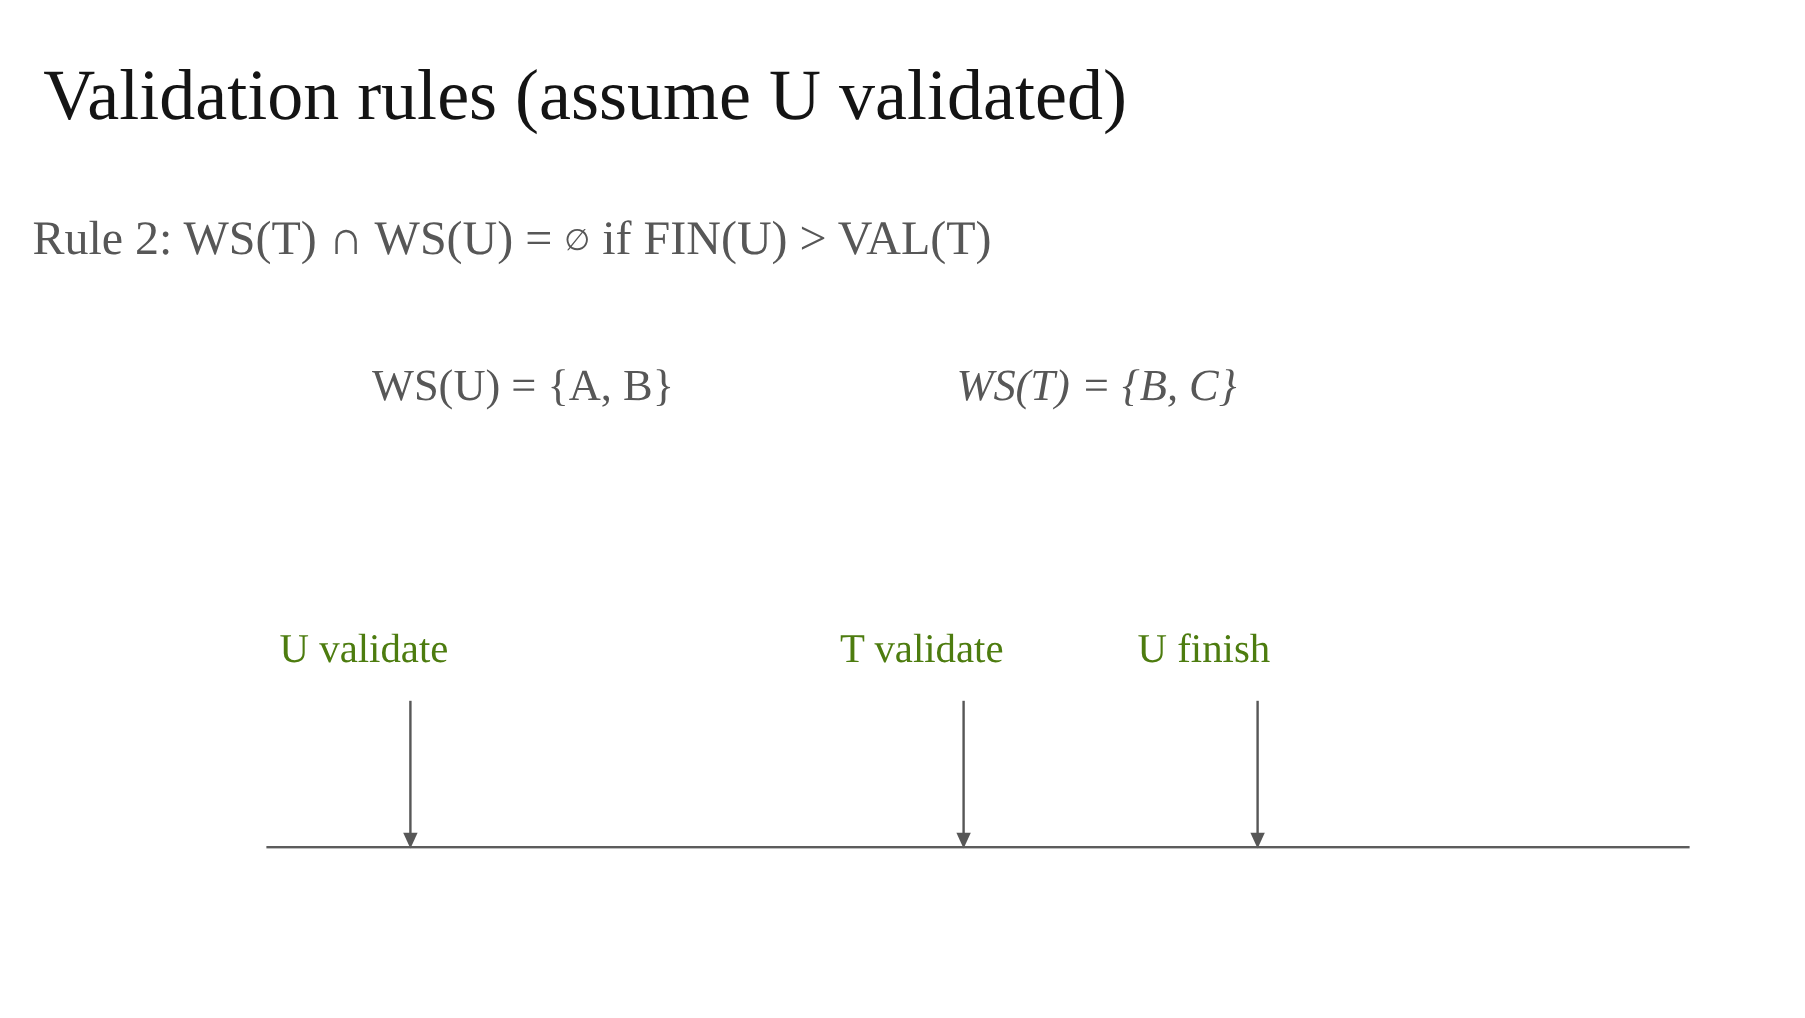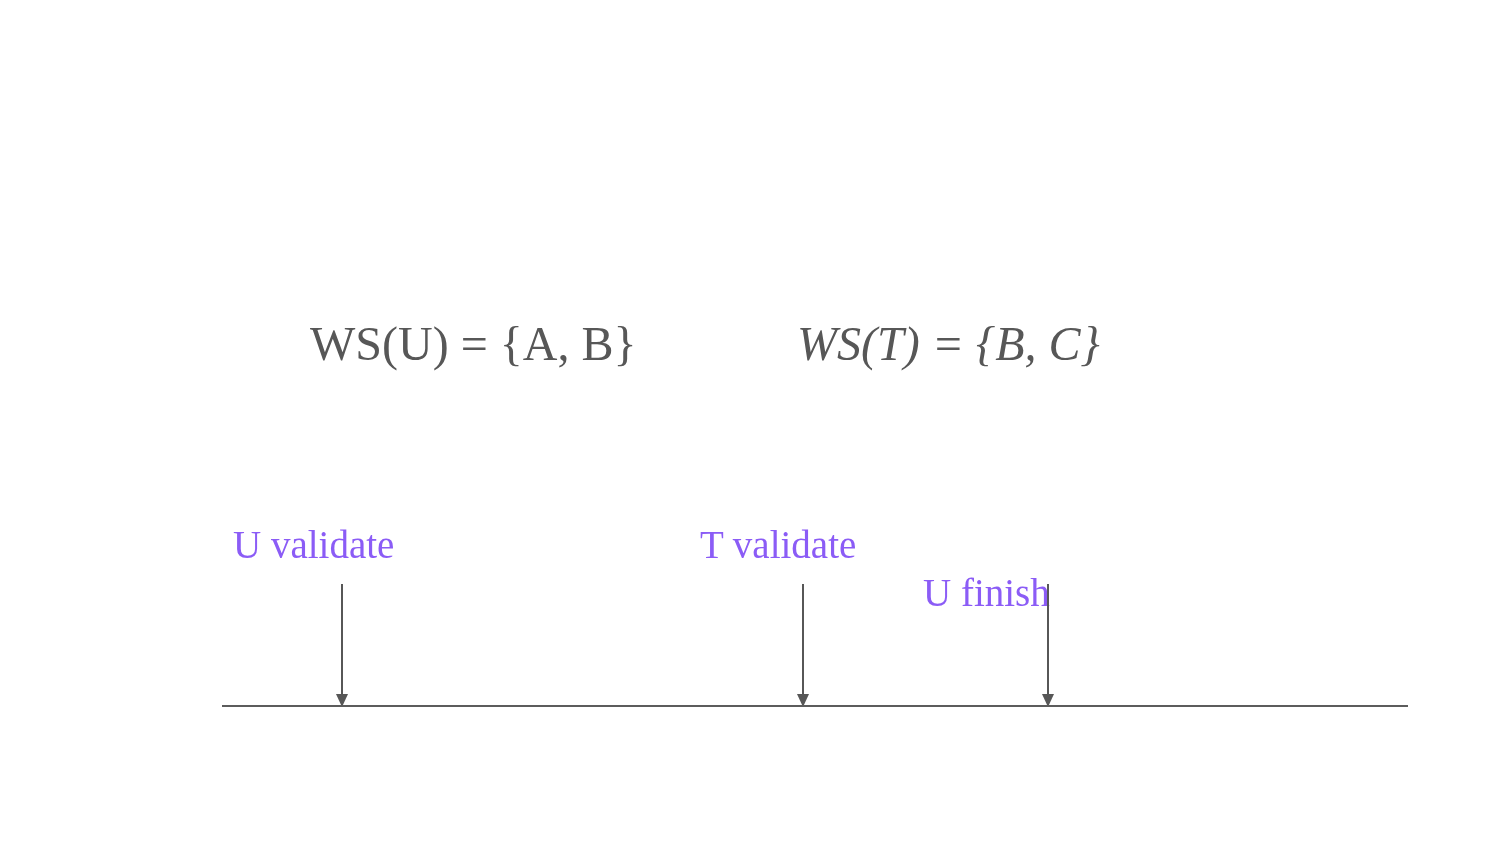--- a/index.html
+++ b/index.html
@@ -30,39 +30,39 @@
     line-height: 1;
     color: #575757;
     white-space: nowrap;
   }
   .empty-set {
     font-size: 0.62em;
     vertical-align: 0.14em;
   }
   .write-set {
     position: absolute;
-    top: 320px;
-    font-size: 48px;
+    top: 303px;
+    font-size: 37px;
     line-height: 1;
     color: #575757;
     white-space: nowrap;
   }
   .ws-u { left: 310px; }
   .ws-t { left: 797px; font-style: italic; }
   .event-label {
     position: absolute;
     top: 525px;
-    font-size: 39px;
+    font-size: 34px;
     line-height: 1;
-    color: #8b5cf6;
+    color: #4d7c0f;
     white-space: nowrap;
   }
   .label-u-validate { left: 233px; }
   .label-t-validate { left: 687px; margin-left: 13px; }
-  .label-u-finish  { left: 923px; margin-top: 48px; }
+  .label-u-finish  { left: 948px; }
   .event-arrow { position: absolute; top: 0; left: 0; }
   .arrow-stem {
     position: absolute;
     top: 584px;
     width: 2px;
     height: 111px;
     background: #575757;
   }
   .arrow-head {
     position: absolute;
@@ -83,21 +83,25 @@
     width: 1186px;
     height: 2px;
     background: #5c5c5c;
   }
 </style>
 </head>
 <body>
 
 <div class="slide">
 
+  <h1 class="slide-title">Validation rules (assume U validated)</h1>
 
+  <div class="rule-statement">
+    <span>Rule 2: WS(T) ∩ WS(U) = </span><span class="empty-set">∅</span><span> if FIN(U) &gt; VAL(T)</span>
+  </div>
 
   <div class="write-set ws-u">WS(U) = {A, B}</div>
 
   <div class="write-set ws-t">WS(T) = {B, C}</div>
 
   <div class="event-label label-u-validate">U validate</div>
 
   <div class="event-label label-t-validate">T validate</div>
 
   <div class="event-label label-u-finish">U finish</div>

